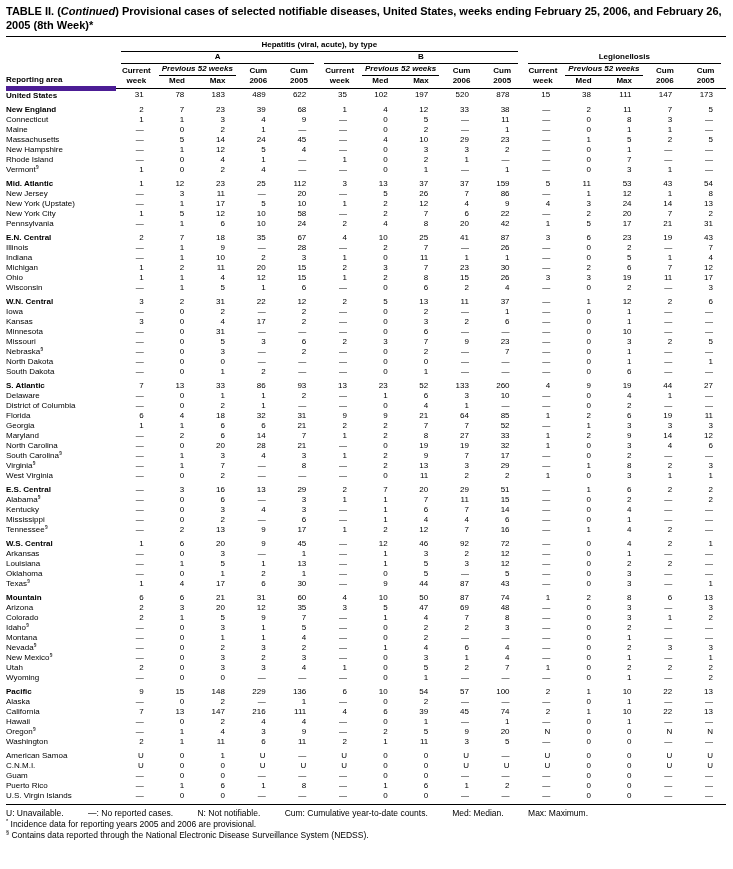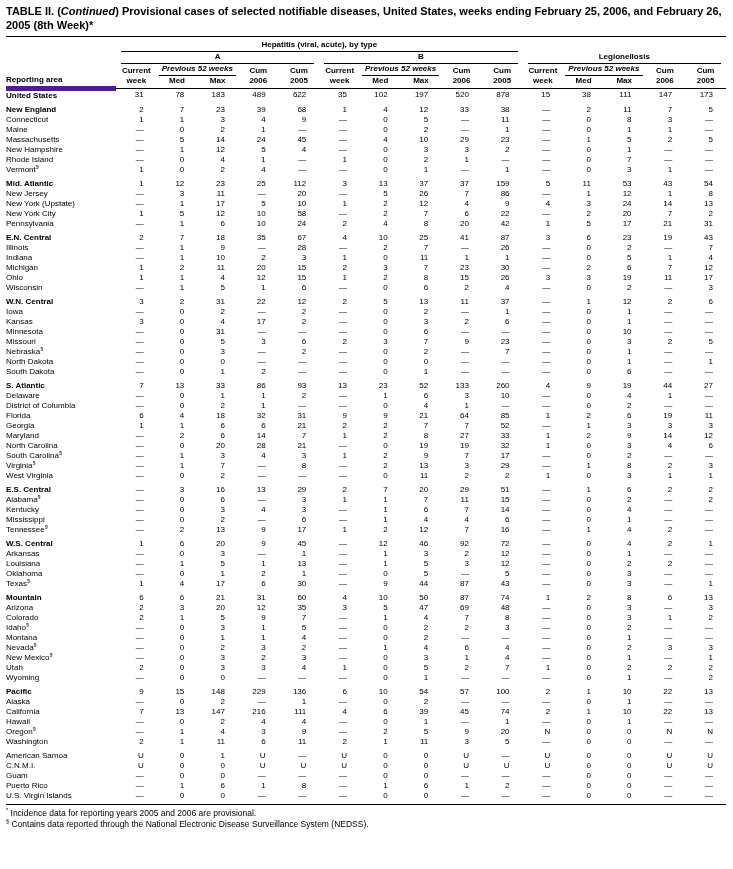--- a/index.html
+++ b/index.html
@@ -1321,17 +1321,25 @@
           <td class="num">—</td>
           <td class="num">0</td>
           <td class="num">0</td>
           <td class="num">—</td>
           <td class="num">—</td>
         </tr>
       </tbody>
   </table>
 
   <div class="foot">
+    <div class="fn-line legend">
+      <span>U: Unavailable.</span>
+      <span>—: No reported cases.</span>
+      <span>N: Not notifiable.</span>
+      <span>Cum: Cumulative year-to-date counts.</span>
+      <span>Med: Median.</span>
+      <span>Max: Maximum.</span>
+    </div>
     <div class="fn-line"><sup>*</sup> <span>Incidence data for reporting years 2005 and 2006 are provisional.</span></div>
     <div class="fn-line"><sup>§</sup> <span>Contains data reported through the National Electronic Disease Surveillance System (NEDSS).</span></div>
   </div>
 
 </div>
 
 </body></html>

